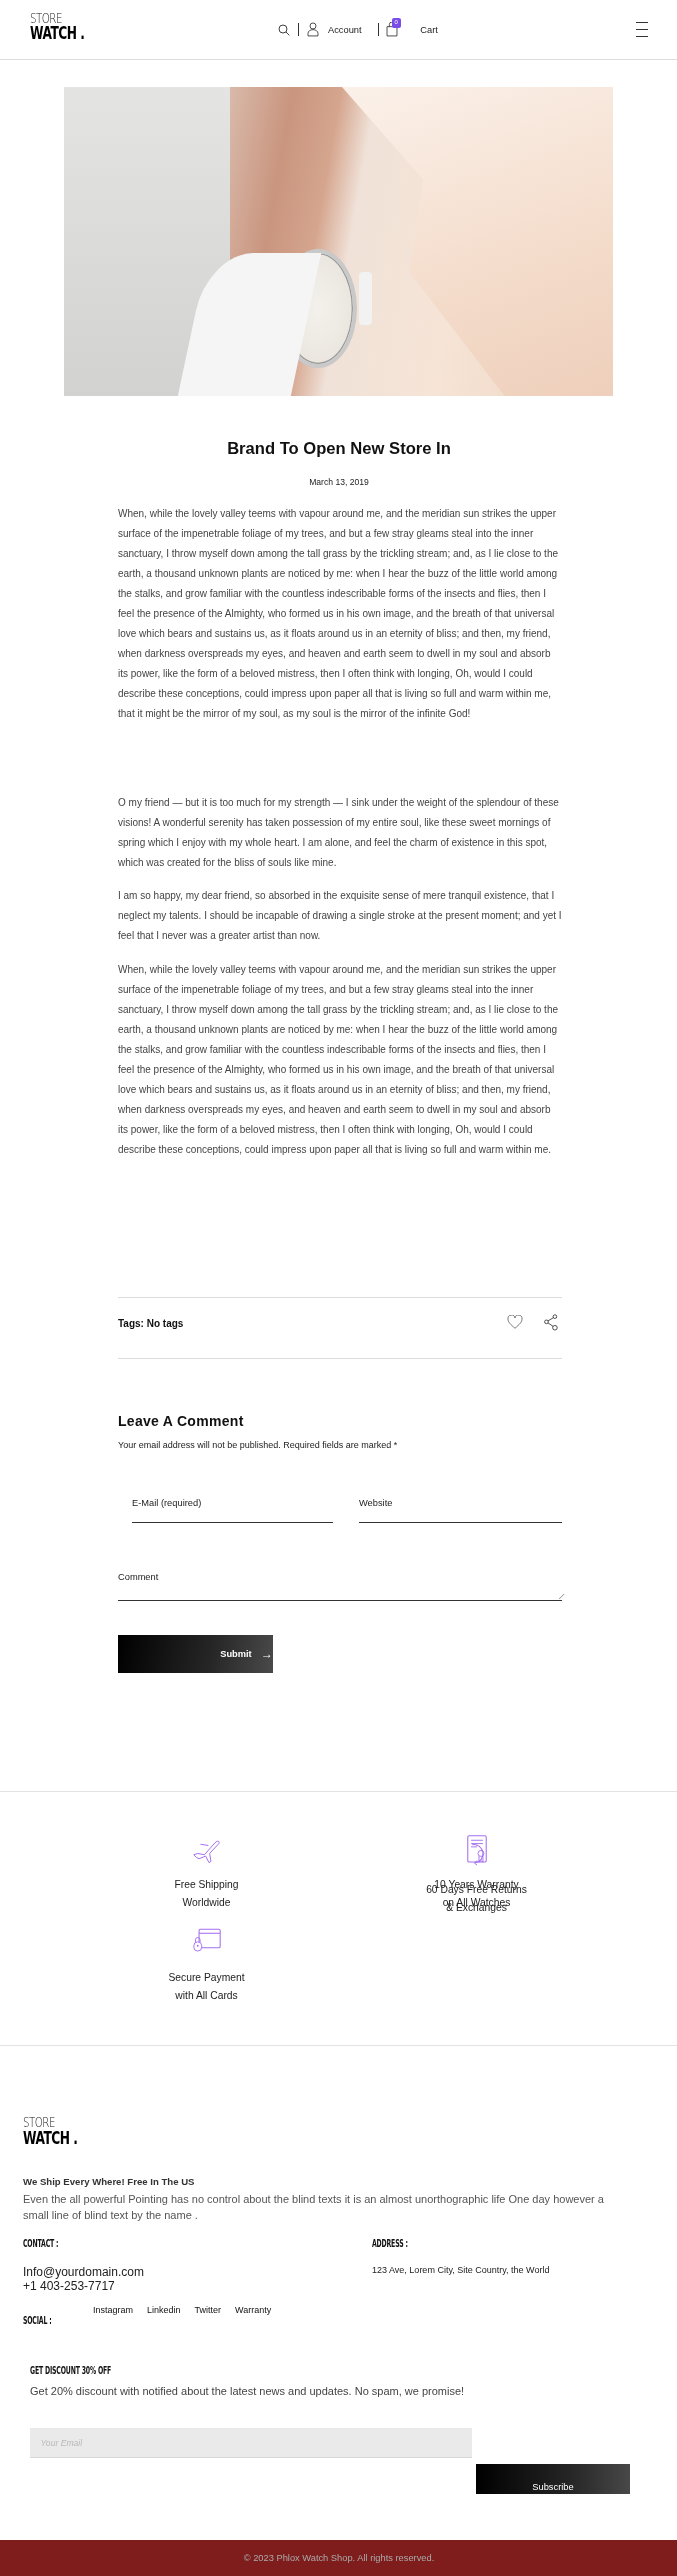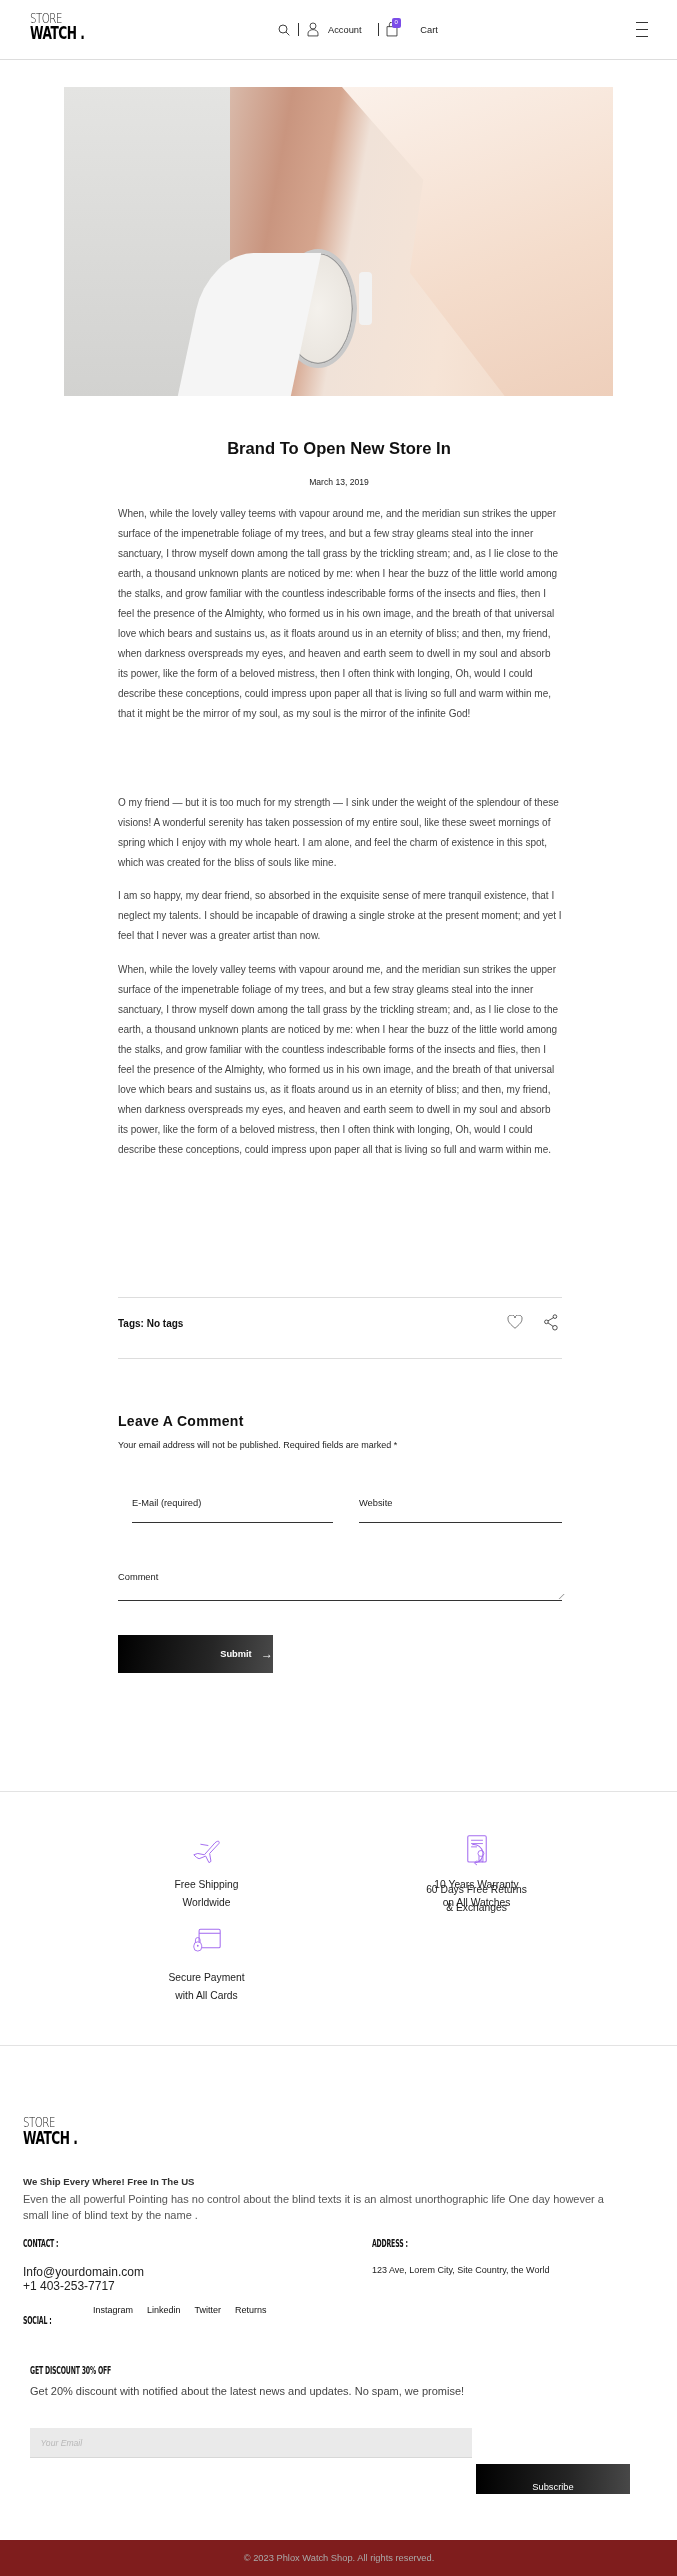--- a/index.html
+++ b/index.html
@@ -233,21 +233,21 @@
   <div class="contact-line" style="top:2265px">Info@yourdomain.com</div>
   <div class="contact-line" style="top:2279px">+1 403-253-7717</div>
   <div class="addr-h cond">ADDRESS :</div>
   <div class="addr-line">123 Ave, Lorem City, Site Country, the World</div>
 
   <div class="social-h cond">SOCIAL :</div>
   <div class="social-links">
     <span>Instagram</span>
     <span>Linkedin</span>
     <span>Twitter</span>
-    <span>Returns</span>
+    <span>Warranty</span>
   </div>
 
   <div class="disc-h cond">GET DISCOUNT 30% OFF</div>
   <div class="disc-text">Get 20% discount with notified about the latest news and updates. No spam, we promise!</div>
   <input class="sub-input" type="email" placeholder="Your Email" style="">
   <button class="sub-btn">Subscribe</button>
 
   <div class="bottom-bar">
     <span>© 2023 Phlox Watch Shop. All rights reserved.</span>
   </div>

